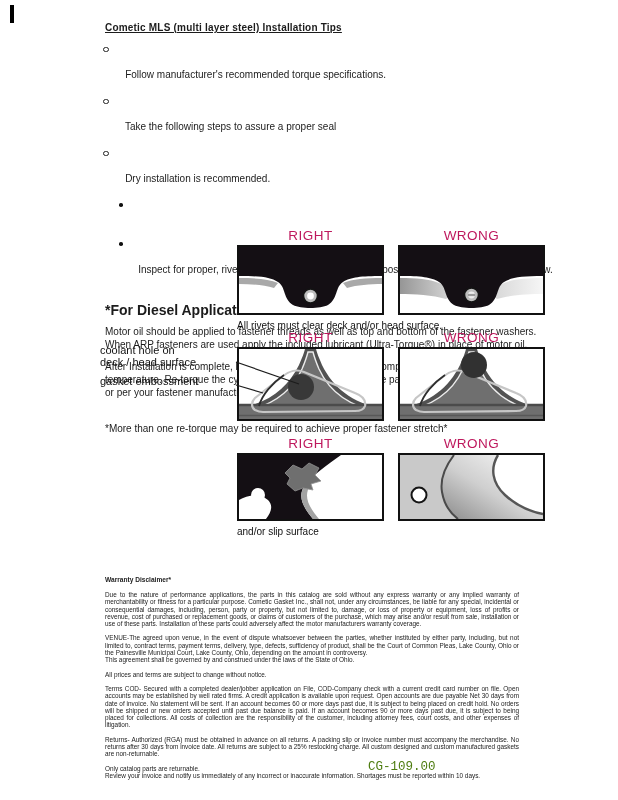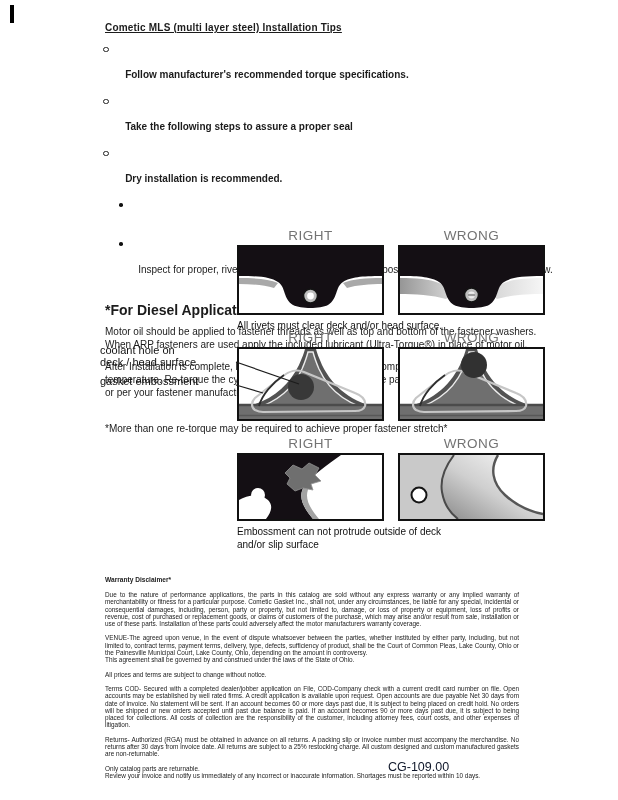--- a/index.html
+++ b/index.html
@@ -6,52 +6,52 @@
   body{
     width:618px;height:800px;background:#ffffff;position:relative;
     font-family:"Liberation Sans","DejaVu Sans",sans-serif;color:#1c1c1c;
     -webkit-font-smoothing:antialiased;overflow:hidden;
   }
   .corner-mark{position:absolute;left:10px;top:5px;width:4px;height:18px;background:#000;}
 
   
   .content{position:absolute;left:105px;top:22px;width:420px;}
   .doc-title{font-size:10px;font-weight:bold;text-decoration:underline;margin:0 0 9px 0;letter-spacing:.2px;}
-  .bullet{position:relative;padding-left:9px;font-size:10px;line-height:13px;white-space:pre;font-weight:bold;}
+  .bullet{position:relative;padding-left:9px;font-size:10px;line-height:13px;white-space:pre;}
   .b-open{position:absolute;left:-2px;top:4.5px;width:3.5px;height:3.5px;border:1px solid #222;border-radius:50%;}
   .sub{position:relative;padding-left:22px;font-size:10px;line-height:13px;white-space:pre;}
   .b-dot{position:absolute;left:14px;top:5px;width:3.5px;height:3.5px;background:#111;border-radius:50%;}
   .diesel-head{font-size:14px;font-weight:bold;margin:13px 0 7px 0;}
   .pline{font-size:10px;line-height:13px;white-space:pre;}
   .pgap{height:9px;}
   .note{font-size:10px;line-height:13px;margin-top:23px;white-space:pre;}
 
   
   .fig{position:absolute;left:237px;width:310px;}
   .fig-cols{display:flex;gap:14px;}
   .fig-col{width:147px;}
-  .fig-head{font-size:13.5px;line-height:16px;text-align:center;color:#737373;letter-spacing:.5px;margin-bottom:1px;}
+  .fig-head{font-size:13.5px;line-height:16px;text-align:center;color:#be185d;letter-spacing:.5px;margin-bottom:1px;}
   .fig-img{width:143px;border:2px solid #111;background:#fff;font-size:0;line-height:0;}
   .fig-caption{font-size:10px;line-height:12.5px;margin-top:5px;color:#111;}
   .cap-narrow{width:250px;}
 
   
   .ann{position:absolute;width:132px;font-size:11px;line-height:11.5px;color:#111;}
   .ann-coolant{left:100px;top:345px;}
   .ann-emboss{left:100px;top:376px;}
   .leader-overlay{position:absolute;left:0;top:0;width:618px;height:800px;pointer-events:none;}
 
   
   .disclaimer{position:absolute;left:105px;top:576px;width:414px;color:#222;}
   .disc-head{font-size:6.6px;font-weight:bold;margin:0 0 8px 0;}
   .disc-p{font-size:6.4px;line-height:7.3px;text-align:justify;margin:0 0 7px 0;}
   .disc-p.tight{margin:0;}
   .disc-p.last{margin:0;}
 
-  .page-code{position:absolute;left:388px;top:760px;font-size:12.5px;color:#0f172a;}
+  .page-code{position:absolute;left:368px;top:760px;font-size:12.5px;color:#4d7c0f;font-family:Liberation Mono, monospace;}
 </style>
 </head>
 <body>
 
 <div class="corner-mark"></div>
 
 <div class="content">
   <h1 class="doc-title">Cometic MLS (multi layer steel) Installation Tips</h1>
 
   <div class="bullet">
@@ -209,21 +209,20 @@
           <path d="M0,0 L54,0 C44,13 40,25 42,37 C44,49 50,58 58,64 L0,64 Z" fill="#c9c9c9"></path>
           <path d="M54,0 L98,0 C90,13 92,28 105,40 C117,51 132,57 143,59 L143,64 L58,64 C50,58 44,49 42,37 C40,25 44,13 54,0 Z" fill="url(#r3s)"></path>
           <path d="M54,0 C44,13 40,25 42,37 C44,49 50,58 58,64" fill="none" stroke="#4a4a4a" stroke-width="2"></path>
           <path d="M98,0 C90,13 92,28 105,40 C117,51 132,57 143,59" fill="none" stroke="#565656" stroke-width="2.4"></path>
           <circle cx="19" cy="40" r="7.5" fill="#ffffff" stroke="#141414" stroke-width="2"></circle>
         </svg>
       </div>
     </div>
   </div>
   <div class="fig-caption cap-narrow">
-    <div>Embossment can not protrude outside of deck</div>
     <div>and/or slip surface</div>
   </div>
 </div>
 
 <div class="disclaimer">
   <div class="disc-head">Warranty Disclaimer*</div>
   <p class="disc-p">Due to the nature of performance applications, the parts in this catalog are sold without any express warranty or any implied warranty of merchantability or fitness for a particular purpose.  Cometic Gasket Inc., shall not, under any circumstances, be liable for any special, incidental or consequential damages, including, person, party or property, but not limited to, damage, or loss of property or equipment, loss of profits or revenue, cost of purchased or replacement goods, or claims of customers of the purchase, which may arise and/or result from sale, installation or use of these parts.  Installation of these parts could adversely affect the motor manufacturers warranty coverage.</p>
   <p class="disc-p tight">VENUE-The agreed upon venue, in the event of dispute whatsoever between the parties, whether instituted by either party, including, but not limited to, contract terms, payment terms, delivery, type, defects, sufficiency of product, shall be the Court of Common Pleas, Lake County, Ohio or the Painesville Municipal Court, Lake County, Ohio, depending on the amount in controversy.</p>
   <p class="disc-p">This agreement shall be governed by and construed under the laws of the State of Ohio.</p>
   <p class="disc-p">All prices and terms are subject to change without notice.</p>

